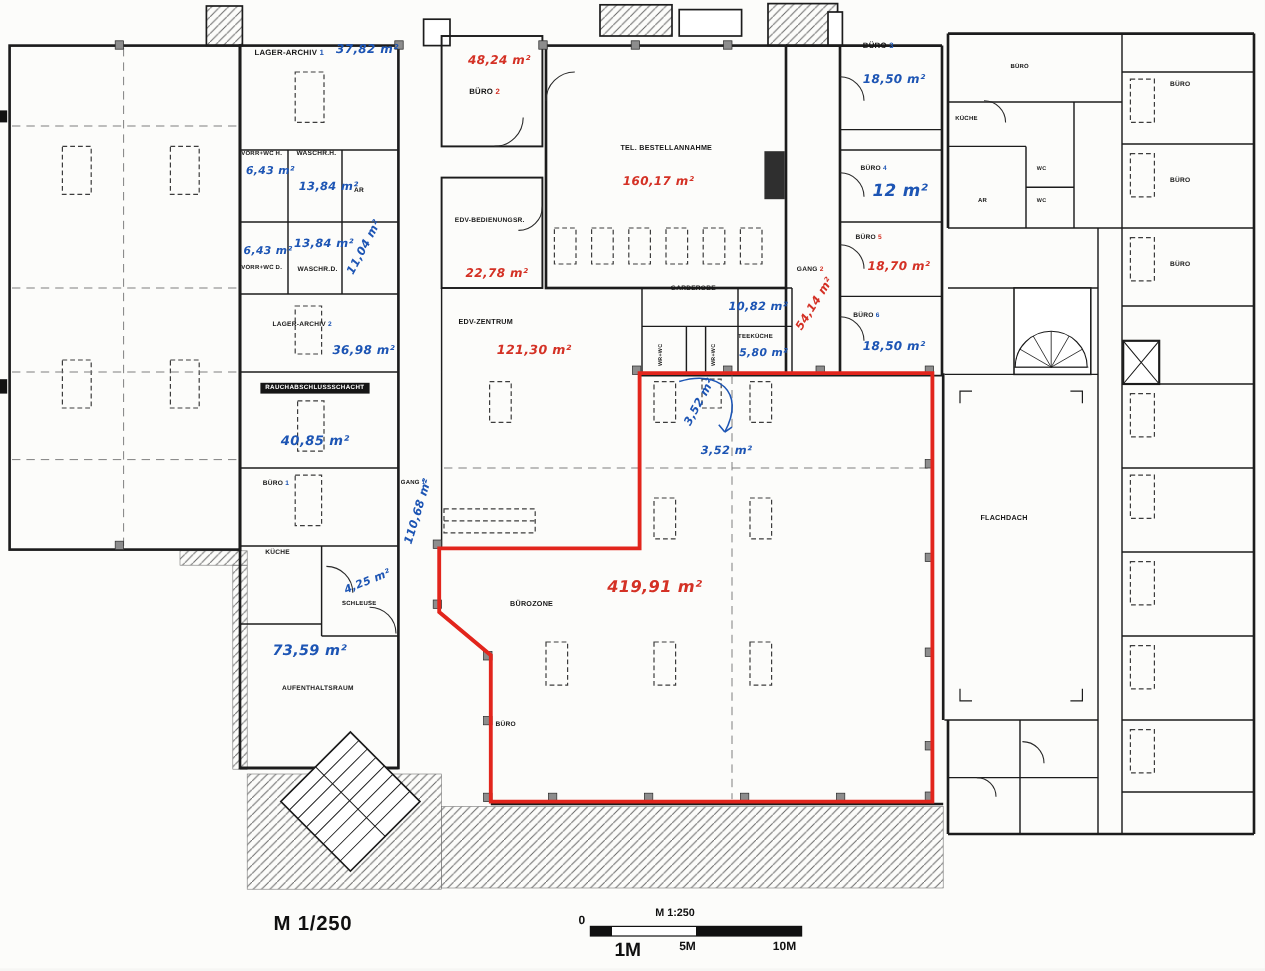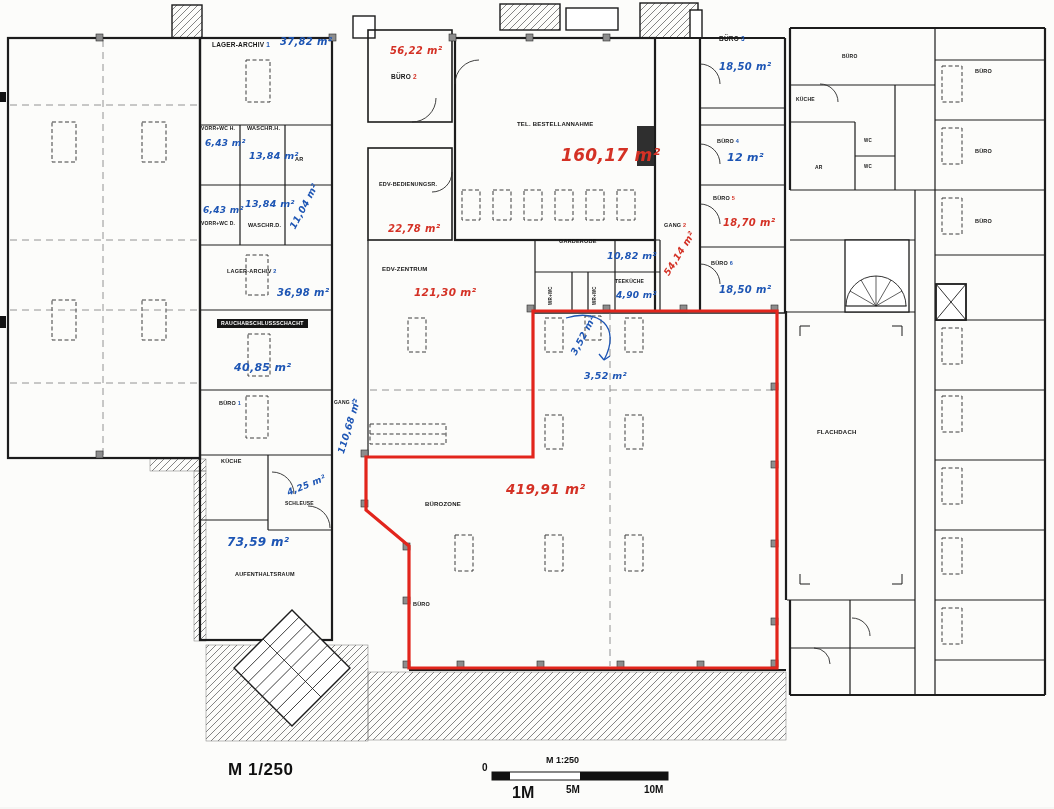--- a/index.html
+++ b/index.html
@@ -193,41 +193,41 @@
   <g fill="#111">
     <rect x="0" y="92" width="6" height="10"></rect>
         <rect x="0" y="316" width="6" height="12"></rect>
   </g>
 </svg>
 
 <div class="lbl rn" style="left:212px;top:42px"><span>LAGER-ARCHIV</span> <span class="blue">1</span></div>
 <div class="lbl area blue" style="left:280px;top:37px">37,82 m²</div>
 
 <div class="lbl rn" style="left:391px;top:74px"><span>BÜRO</span> <span class="red">2</span></div>
-<div class="lbl area red" style="left:390px;top:46px">56,22 m²</div>
+<div class="lbl area red" style="left:390px;top:46px">48,24 m²</div>
 
 <div class="lbl rn" style="left:719px;top:36px"><span>BÜRO</span> <span class="blue">3</span></div>
 <div class="lbl area blue" style="left:719px;top:62px">18,50 m²</div>
 
 <div class="lbl rn" style="left:201px;top:126px;font-size:5px">VORR+WC H.</div>
 <div class="lbl area blue" style="left:205px;top:139px;font-size:9px">6,43 m²</div>
 
 <div class="lbl rn" style="left:247px;top:126px;font-size:5.5px">WASCHR.H.</div>
 <div class="lbl area blue" style="left:249px;top:151px;font-size:9.5px">13,84 m²</div>
 
 <div class="lbl rn" style="left:295px;top:157px;font-size:5.5px">AR</div>
 <div class="lbl area blue" style="left:288px;top:226px;font-size:9.5px;transform:rotate(-62deg)">11,04 m²</div>
 
 <div class="lbl rn" style="left:517px;top:121px;font-size:6px">TEL. BESTELLANNAHME</div>
-<div class="lbl area red" style="left:561px;top:147px;font-size:17px">160,17 m²</div>
+<div class="lbl area red" style="left:519px;top:147px;font-size:10px">160,17 m²</div>
 
 <div class="lbl rn" style="left:796px;top:97px;font-size:5px">KÜCHE</div>
 
 <div class="lbl rn" style="left:717px;top:139px;font-size:5.5px"><span>BÜRO</span> <span class="blue">4</span></div>
-<div class="lbl area blue" style="left:727px;top:152px;font-size:11px">12 m²</div>
+<div class="lbl area blue" style="left:727px;top:152px;font-size:14px">12 m²</div>
 
 <div class="lbl rn" style="left:864px;top:139px;font-size:4.5px">WC</div>
 <div class="lbl rn" style="left:864px;top:165px;font-size:4.5px">WC</div>
 <div class="lbl rn" style="left:815px;top:165px;font-size:5px">AR</div>
 
 <div class="lbl rn" style="left:379px;top:182px;font-size:5.5px">EDV-BEDIENUNGSR.</div>
 <div class="lbl area red" style="left:388px;top:224px">22,78 m²</div>
 
 <div class="lbl rn" style="left:201px;top:221px;font-size:5px">VORR+WC D.</div>
 <div class="lbl area blue" style="left:203px;top:206px;font-size:9px">6,43 m²</div>
@@ -250,21 +250,21 @@
 <div class="lbl rn" style="left:559px;top:239px;font-size:5.5px">GARDEROBE</div>
 <div class="lbl area blue" style="left:607px;top:251px;font-size:9.5px">10,82 m²</div>
 
 <div class="lbl rn" style="left:549px;top:305px;font-size:4.5px;transform:rotate(-90deg)">WR+WC</div>
 <div class="lbl area blue" style="left:569px;top:352px;font-size:9.5px;transform:rotate(-62deg)">3,52 m²</div>
 
 <div class="lbl rn" style="left:593px;top:305px;font-size:4.5px;transform:rotate(-90deg)">WR+WC</div>
 <div class="lbl area blue" style="left:584px;top:371px;font-size:9.5px">3,52 m²</div>
 
 <div class="lbl rn" style="left:615px;top:279px;font-size:5px">TEEKÜCHE</div>
-<div class="lbl area blue" style="left:616px;top:291px;font-size:9px">4,90 m²</div>
+<div class="lbl area blue" style="left:616px;top:291px;font-size:9px">5,80 m²</div>
 
 <div class="lbl rn" style="left:711px;top:261px;font-size:5.5px"><span>BÜRO</span> <span class="blue">6</span></div>
 <div class="lbl area blue" style="left:719px;top:285px">18,50 m²</div>
 
 <div class="lbl inv" style="left:217px;top:319px">RAUCHABSCHLUSSSCHACHT</div>
 <div class="lbl area blue" style="left:234px;top:362px;font-size:11px">40,85 m²</div>
 
 <div class="lbl rn" style="left:219px;top:401px;font-size:5.5px"><span>BÜRO</span> <span class="blue">1</span></div>
 
 <div class="lbl rn" style="left:334px;top:400px;font-size:5px"><span>GANG</span> <span class="blue">1</span></div>

